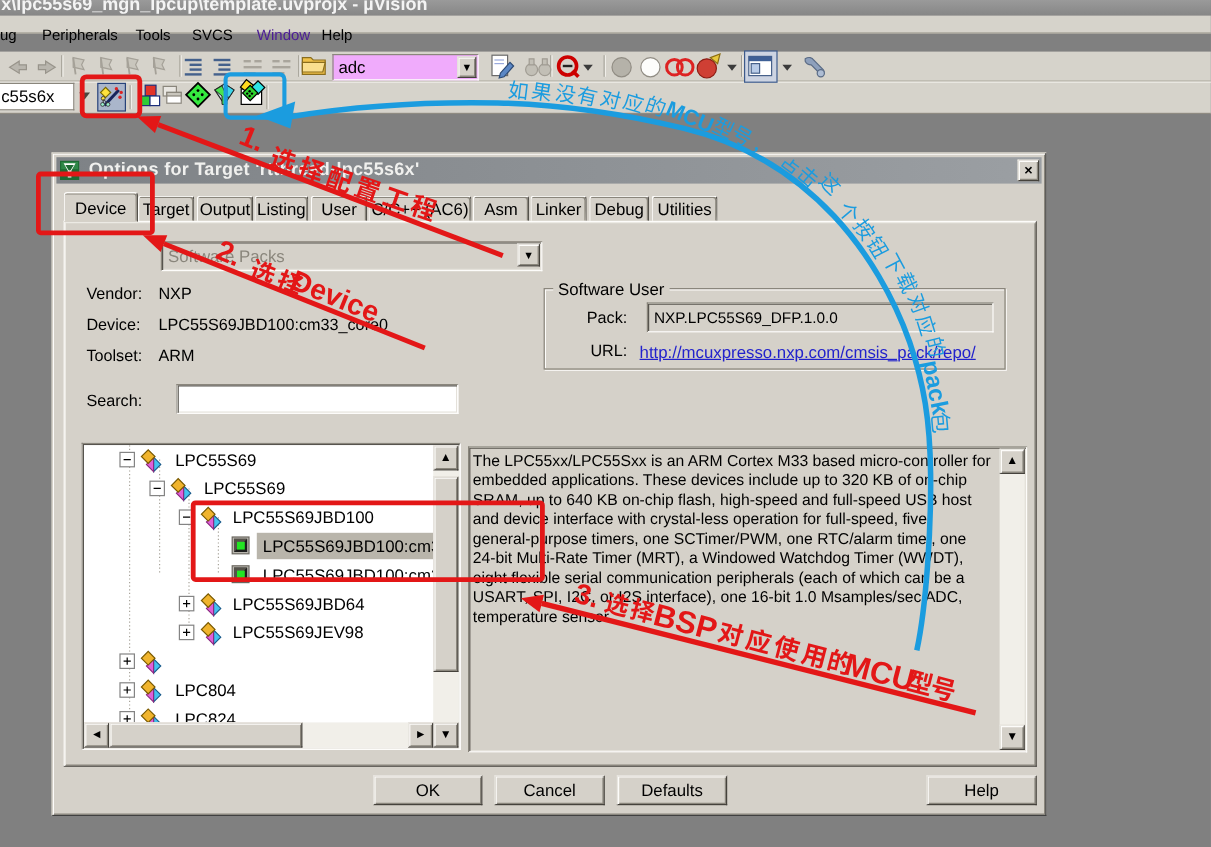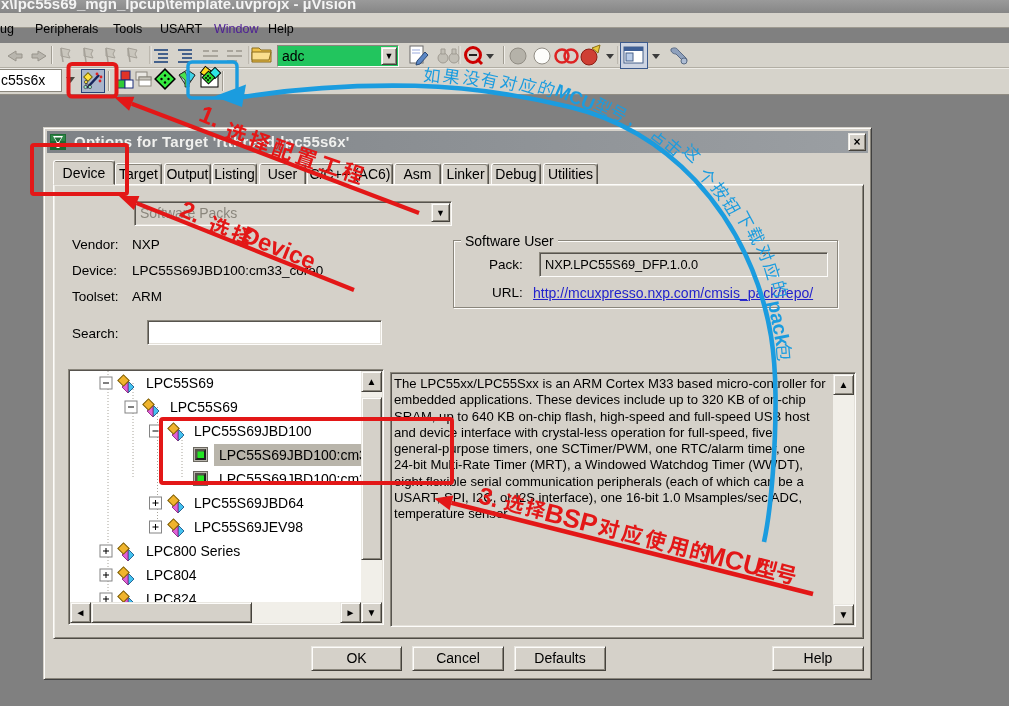--- a/index.html
+++ b/index.html
@@ -19,21 +19,21 @@
 .lbl{position:absolute;font-size:13.5px;color:#000;white-space:pre}
 svg{position:absolute;overflow:visible}
 </style></head><body>
 <div class="abs" style="left:0;top:0;width:1009px;height:13px;background:linear-gradient(180deg,#9a9a9a,#868686);overflow:hidden">
     <div class="abs" style="left:1px;top:-5px;font-size:15px;font-weight:bold;color:#f4f4f4;letter-spacing:0">x\lpc55s69_mgn_lpcup\template.uvprojx - µVision</div>
   </div>
 <div class="abs" style="left:0;top:13px;width:1009px;height:15px;background:#d6d3cb;border-bottom:1px solid #9e9a90">
     <div class="abs" style="left:0px;top:9px;font-size:12.5px;color:#000">ug</div>
     <div class="abs" style="left:35px;top:9px;font-size:12.5px;color:#000">Peripherals</div>
     <div class="abs" style="left:113px;top:9px;font-size:12.5px;color:#000">Tools</div>
-    <div class="abs" style="left:160px;top:9px;font-size:12.5px;color:#000">USART</div>
+    <div class="abs" style="left:160px;top:9px;font-size:12.5px;color:#000">SVCS</div>
     <div class="abs" style="left:214px;top:9px;font-size:12.5px;color:#4c1d95">Window</div>
     <div class="abs" style="left:268px;top:9px;font-size:12.5px;color:#000">Help</div>
   </div>
 <div class="abs" style="left:0;top:43px;width:1009px;height:52px;background:#d6d3cb"></div>
 <div class="abs" style="left:0;top:67px;width:1009px;height:1px;background:#b2aea4"></div>
 <div class="abs" style="left:0;top:68px;width:1009px;height:1px;background:#eeece7"></div>
 <div class="abs" style="left:0;top:94px;width:1009px;height:1px;background:#8f8b82"></div>
 <svg class="abs" style="left:0;top:0" width="1009" height="100" viewBox="0 0 1009 100">
     <g fill="#b9b6ae" stroke="#98948b" stroke-width="1">
       <path d="M8 56 l8 -5 v3 h6 v4 h-6 v3 z"></path>
@@ -89,21 +89,21 @@
       <line x1="2" y1="4" x2="8" y2="4"></line>
       <line x1="11" y1="4" x2="17" y2="4"></line>
       <line x1="2" y1="9" x2="17" y2="9"></line>
       <line x1="2" y1="14" x2="12" y2="14"></line>
     </g>
     <g transform="translate(251 44)">
       <path d="M1 4 h7 l2 2 h10 v12 h-19 z" fill="#f0c24a" stroke="#8a6d1d"></path>
       <path d="M1 8 h19 l-2 8 h-17 z" fill="#fadf8e" stroke="#8a6d1d"></path>
     </g>
   </svg>
-<div class="abs sunk1" style="left:277px;top:45px;width:122px;height:22px;background:#22c55e">
+<div class="abs sunk1" style="left:277px;top:45px;width:122px;height:22px;background:#f0abfc">
     <div class="abs" style="left:4px;top:2px;font-size:14px">adc</div>
     <div class="abs btn" style="right:1px;top:1px;width:16px;height:18px;line-height:16px;font-size:9px">▼</div>
   </div>
 <svg class="abs" style="left:0;top:0" width="1009" height="100" viewBox="0 0 1009 100">
     <g transform="translate(409 45)">
       <rect x="1" y="1" width="13" height="17" fill="#fff" stroke="#6a6a6a"></rect>
       <line x1="3" y1="5" x2="11" y2="5" stroke="#9ad"></line>
       <line x1="3" y1="8" x2="11" y2="8" stroke="#9ad"></line>
       <path d="M8 16 l8 -9 3 3 -8 9 -4 1 z" fill="#5b87c5" stroke="#2c4a75"></path>
     </g>
@@ -318,21 +318,20 @@
         <line x1="33" y1="228" x2="39" y2="228" stroke="#000"></line>
         <line x1="36" y1="225" x2="36" y2="231" stroke="#000"></line>
       </svg>
       <div class="abs" style="left:71px;top:1px;width:220px;height:22px;white-space:nowrap;overflow:hidden;font-size:14px;line-height:22px;color:#000;padding-left:5px">LPC55S69</div>
       <div class="abs" style="left:95px;top:25px;width:196px;height:22px;white-space:nowrap;overflow:hidden;font-size:14px;line-height:22px;color:#000;padding-left:5px">LPC55S69</div>
       <div class="abs" style="left:119px;top:49px;width:172px;height:22px;white-space:nowrap;overflow:hidden;font-size:14px;line-height:22px;color:#000;padding-left:5px">LPC55S69JBD100</div>
       <div class="abs" style="left:144px;top:73px;width:147px;height:22px;background:#b9b5ab;white-space:nowrap;overflow:hidden;font-size:14px;line-height:22px;color:#000;padding-left:5px">LPC55S69JBD100:cm33_core0</div>
       <div class="abs" style="left:144px;top:97px;width:147px;height:22px;white-space:nowrap;overflow:hidden;font-size:14px;line-height:22px;color:#000;padding-left:5px">LPC55S69JBD100:cm33_core1</div>
       <div class="abs" style="left:119px;top:121px;width:172px;height:22px;white-space:nowrap;overflow:hidden;font-size:14px;line-height:22px;color:#000;padding-left:5px">LPC55S69JBD64</div>
       <div class="abs" style="left:119px;top:145px;width:172px;height:22px;white-space:nowrap;overflow:hidden;font-size:14px;line-height:22px;color:#000;padding-left:5px">LPC55S69JEV98</div>
-      <div class="abs" style="left:71px;top:169px;width:220px;height:22px;white-space:nowrap;overflow:hidden;font-size:14px;line-height:22px;color:#000;padding-left:5px">LPC800 Series</div>
       <div class="abs" style="left:71px;top:193px;width:220px;height:22px;white-space:nowrap;overflow:hidden;font-size:14px;line-height:22px;color:#000;padding-left:5px">LPC804</div>
       <div class="abs" style="left:71px;top:217px;width:220px;height:22px;white-space:nowrap;overflow:hidden;font-size:14px;line-height:22px;color:#000;padding-left:5px">LPC824</div>
     </div>
     <div class="abs" style="left:361px;top:371px;width:21px;height:252px;background:#f1efe9">
       <div class="abs btn" style="left:0;top:0;width:21px;height:21px;line-height:19px;font-size:10px">▲</div>
       <div class="abs btn" style="left:0;top:26px;width:21px;height:163px"></div>
       <div class="abs btn" style="left:0;top:231px;width:21px;height:21px;line-height:19px;font-size:10px">▼</div>
     </div>
     <div class="abs" style="left:70px;top:602px;width:291px;height:21px;background:#f1efe9">
       <div class="abs btn" style="left:0;top:0;width:21px;height:21px;line-height:19px;font-size:10px">◄</div>

